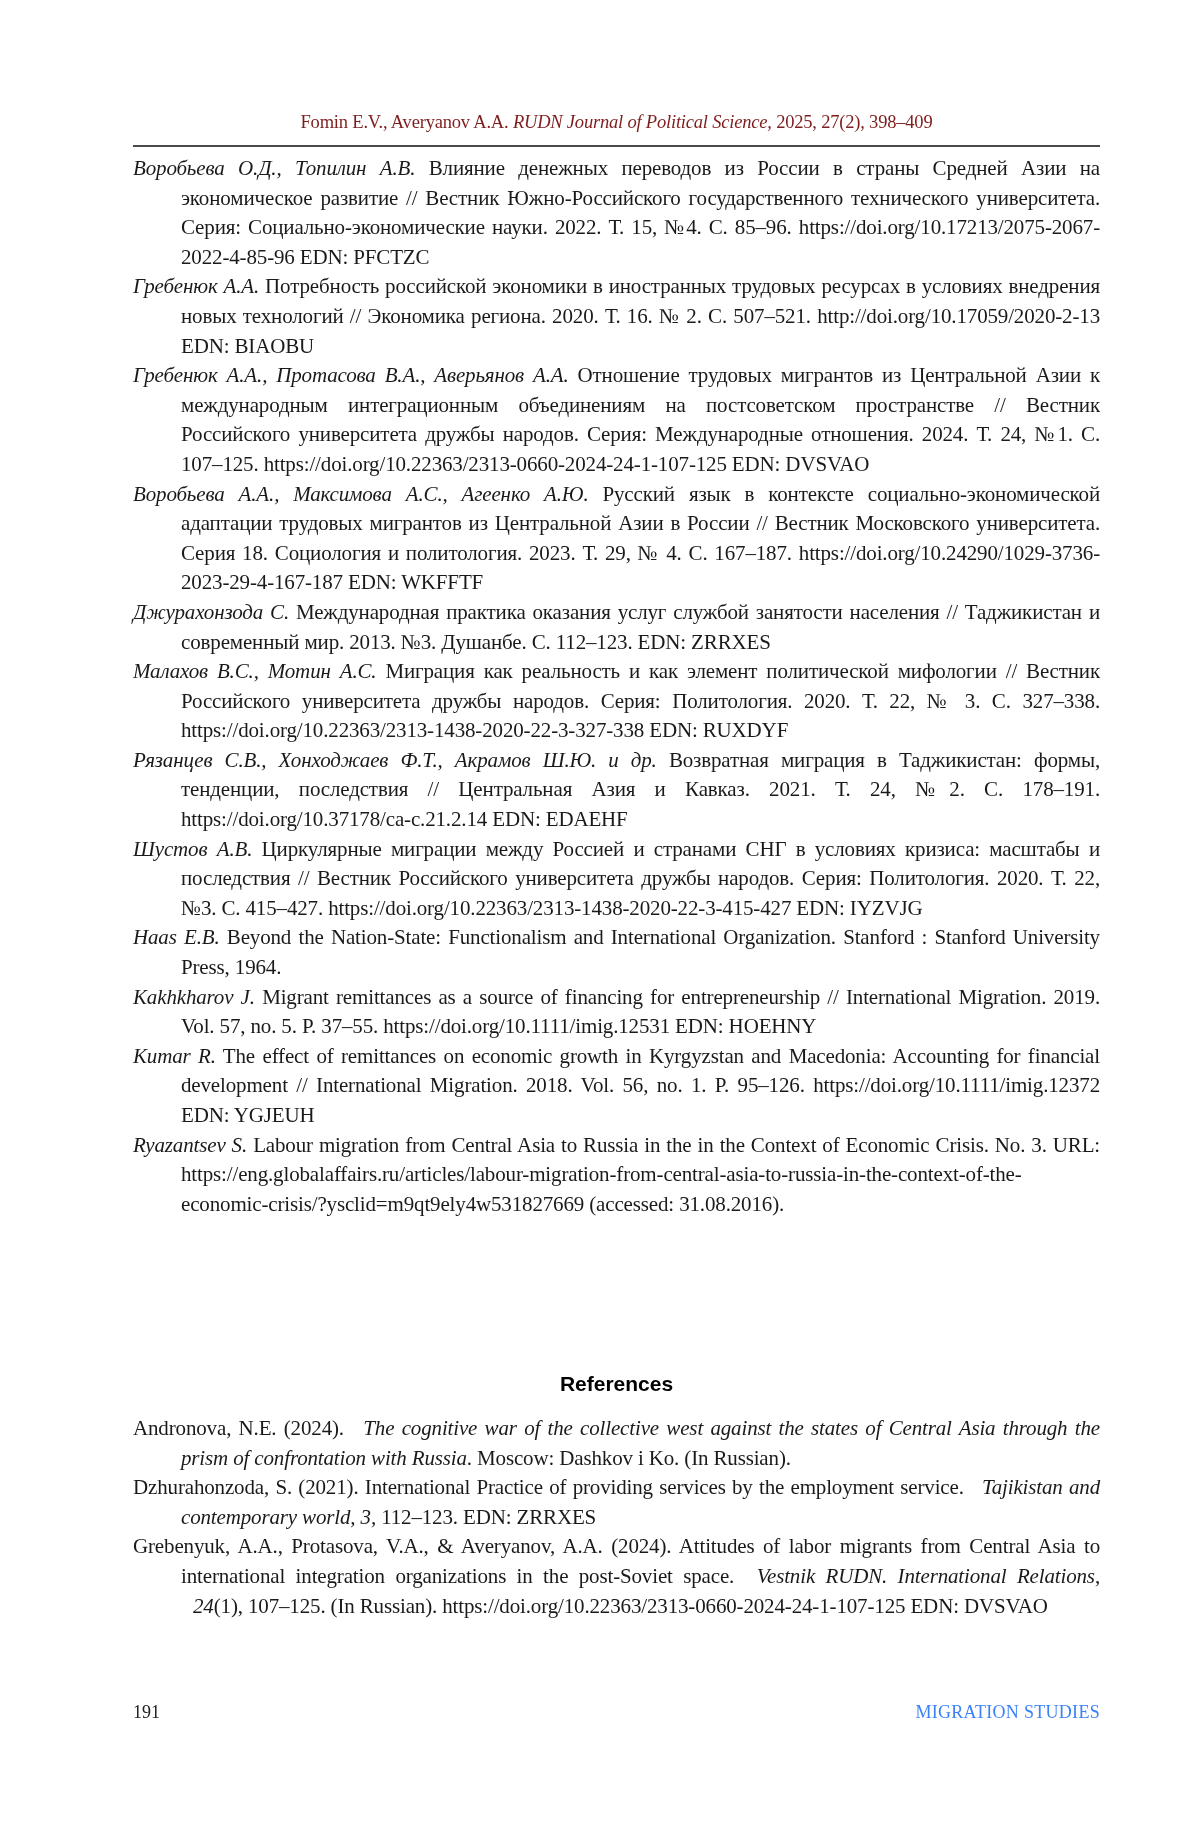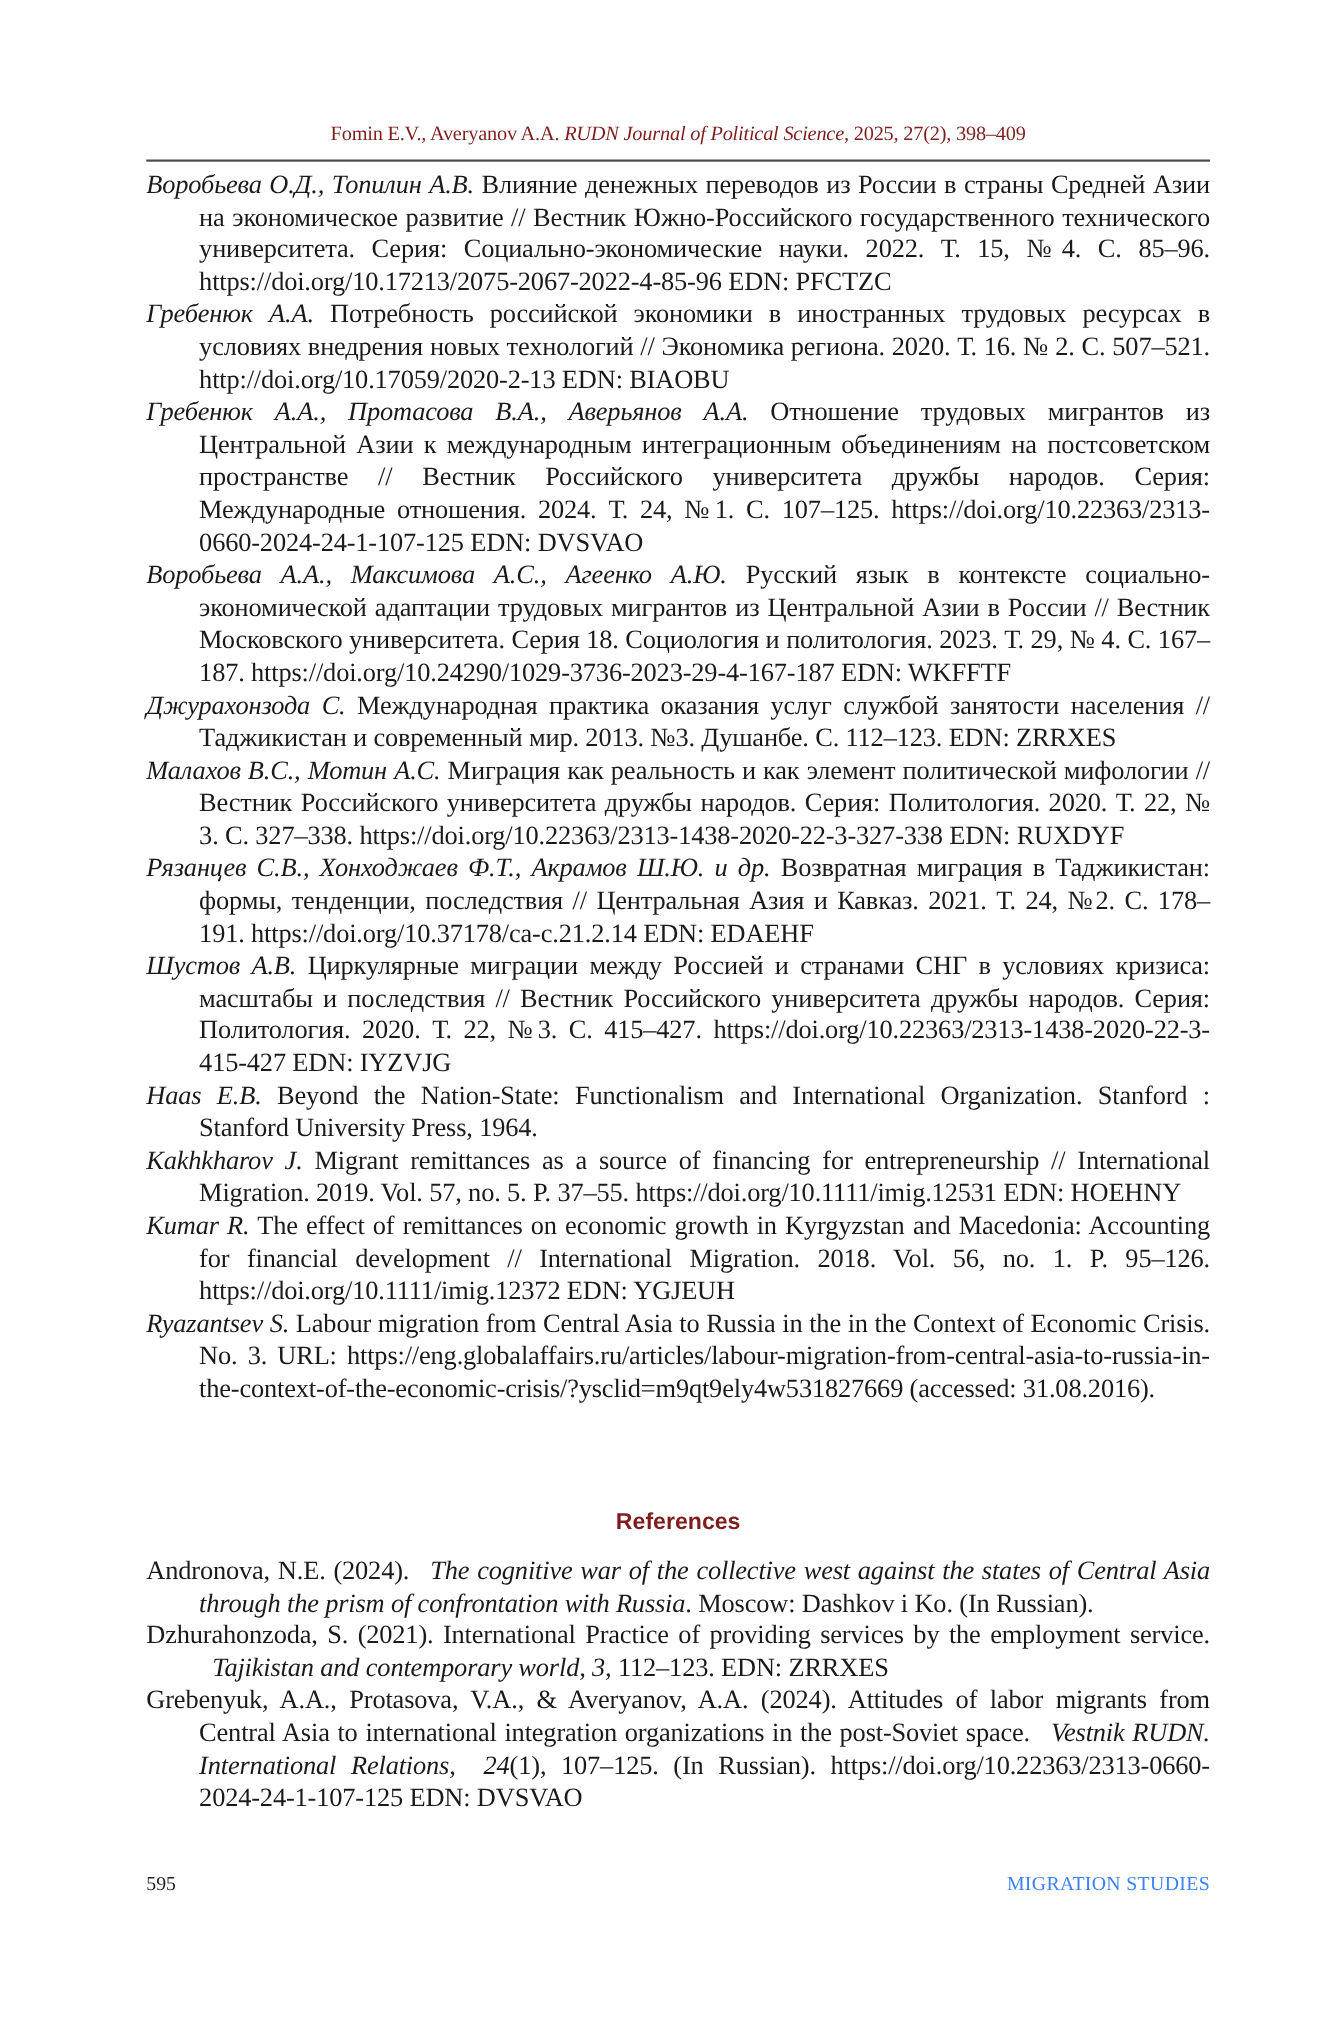--- a/index.html
+++ b/index.html
@@ -1,24 +1,24 @@
 <!DOCTYPE html>
 <html><head>
 <meta charset="utf-8">
 <style>
   html, body { margin: 0; padding: 0; background: #ffffff; }
   body { width: 1200px; height: 1834px; position: relative; overflow: hidden; color: #1a1a1a; font-family: "Liberation Serif", "DejaVu Serif", serif; }
   .header { position: absolute; top: 112px; left: 133px; width: 967px; text-align: center; font-size: 18.5px; color: #7f1d1d; letter-spacing: -0.2px; }
   .header i { font-style: italic; }
   .rule { position: absolute; top: 145px; left: 133px; width: 967px; height: 0; border-top: 2px solid #4a4a4a; }
   .refs { position: absolute; top: 154px; left: 133px; width: 967px; }
-  .ref { font-size: 24px; line-height: 29.6px; text-align: justify; padding-left: 48px; text-indent: -48px; margin: 0; letter-spacing: -0.15px; word-spacing: 0px; }
+  .ref { font-size: 21px; line-height: 29.6px; text-align: justify; padding-left: 48px; text-indent: -48px; margin: 0; letter-spacing: -0.15px; word-spacing: 0px; }
   .ref .au { font-style: italic; }
   .ref .it { font-style: italic; margin-left: 12px; }
-  .section-title { position: absolute; top: 1372px; left: 133px; width: 967px; text-align: center; font-family: "Liberation Sans", "DejaVu Sans", sans-serif; font-weight: bold; font-size: 21px; color: #7f1d1d; }
+  .section-title { position: absolute; top: 1372px; left: 133px; width: 967px; text-align: center; font-family: "Liberation Sans", "DejaVu Sans", sans-serif; font-weight: bold; font-size: 21px; color: #000000; }
   .refs-en { position: absolute; top: 1414px; left: 133px; width: 967px; }
   .footer-left { position: absolute; top: 1702px; left: 133px; font-size: 18px; color: #222; }
   .footer-right { position: absolute; top: 1702px; right: 100px; font-size: 18px; color: #3b82f6; letter-spacing: 0.3px; }
 </style>
 </head>
 <body>
 
 <div class="header">
   <span>Fomin E.V., Averyanov A.A.</span>
   <i>RUDN Journal of Political Science,</i>
@@ -42,14 +42,14 @@
 </div>
 
 <div class="section-title">References</div>
 
 <div class="refs-en">
   <p class="ref"><span>Andronova, N.E. (2024). </span><span class="it">The cognitive war of the collective west against the states of Central Asia through the prism of confrontation with Russia</span><span>. Moscow: Dashkov i Ko. (In Russian).</span></p>
   <p class="ref"><span>Dzhurahonzoda, S. (2021). International Practice of providing services by the employment service. </span><span class="it">Tajikistan and contemporary world, 3,</span><span> 112–123. EDN: ZRRXES</span></p>
   <p class="ref"><span>Grebenyuk, A.A., Protasova, V.A., &amp; Averyanov, A.A. (2024). Attitudes of labor migrants from Central Asia to international integration organizations in the post-Soviet space. </span><span class="it">Vestnik RUDN. International Relations</span><span>, </span><span class="it">24</span><span>(1), 107–125. (In Russian). https://doi.org/10.22363/2313-0660-2024-24-1-107-125 EDN: DVSVAO</span></p>
 </div>
 
-<div class="footer-left">595</div>
+<div class="footer-left">191</div>
 <div class="footer-right">MIGRATION STUDIES</div>
 
 </body></html>

